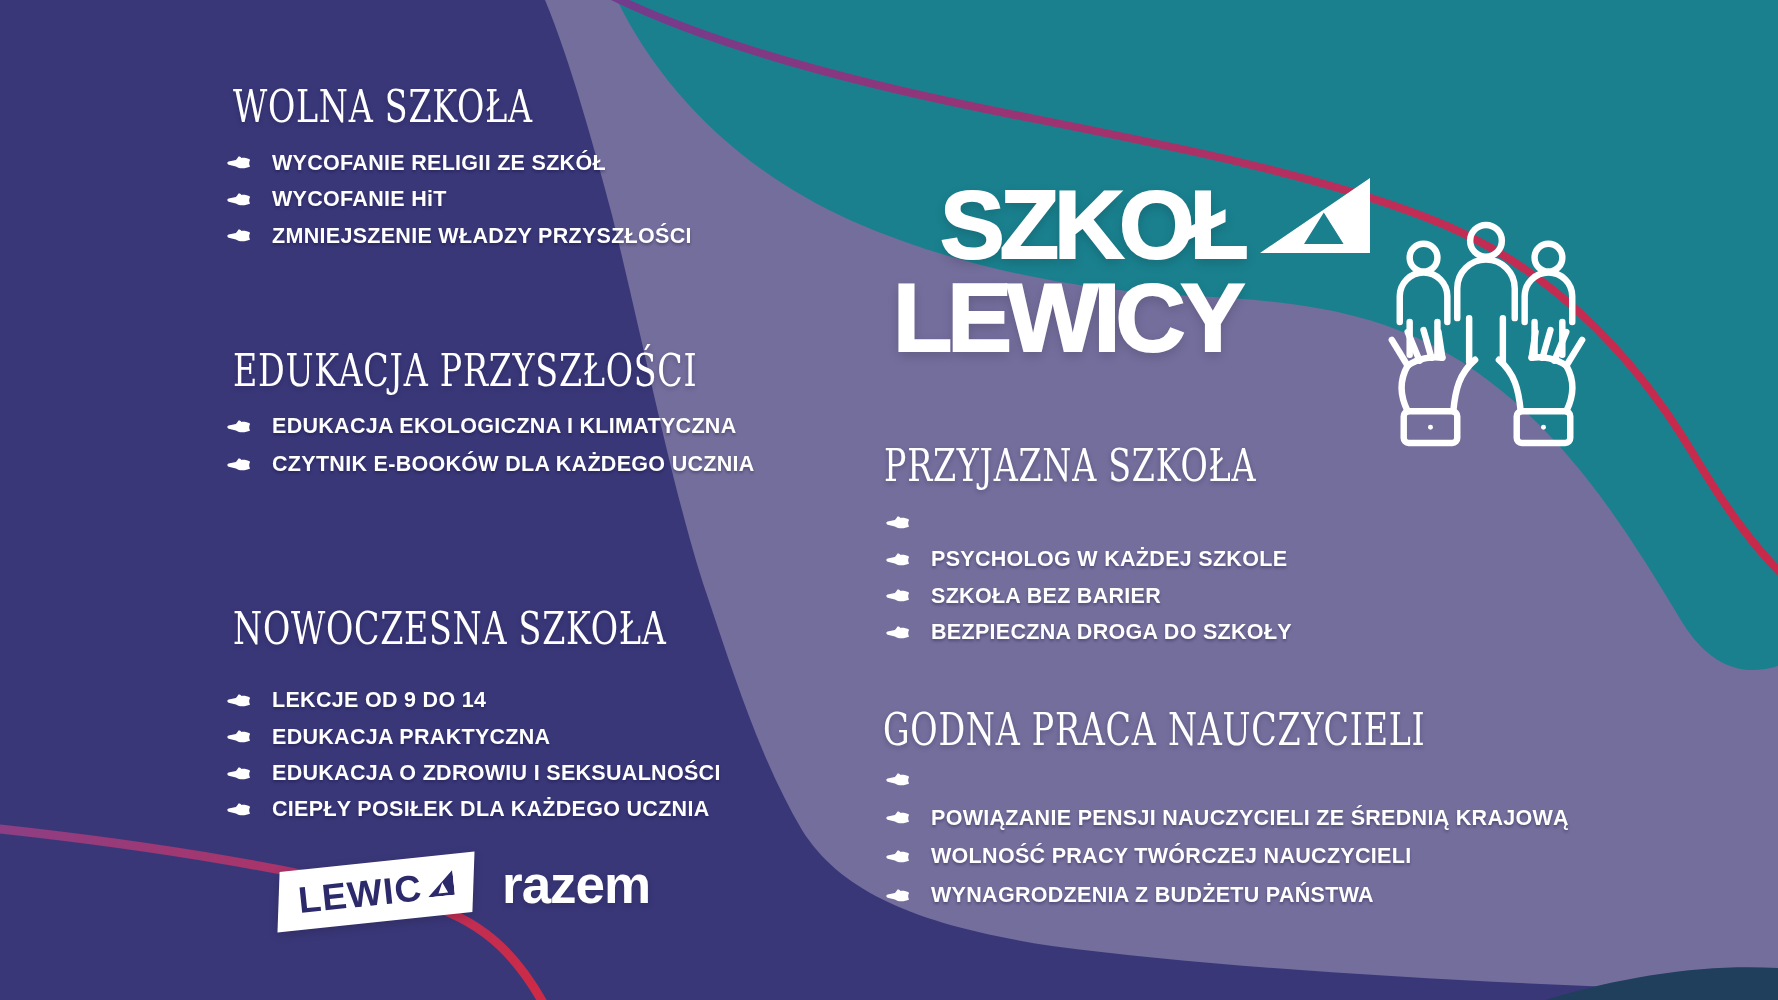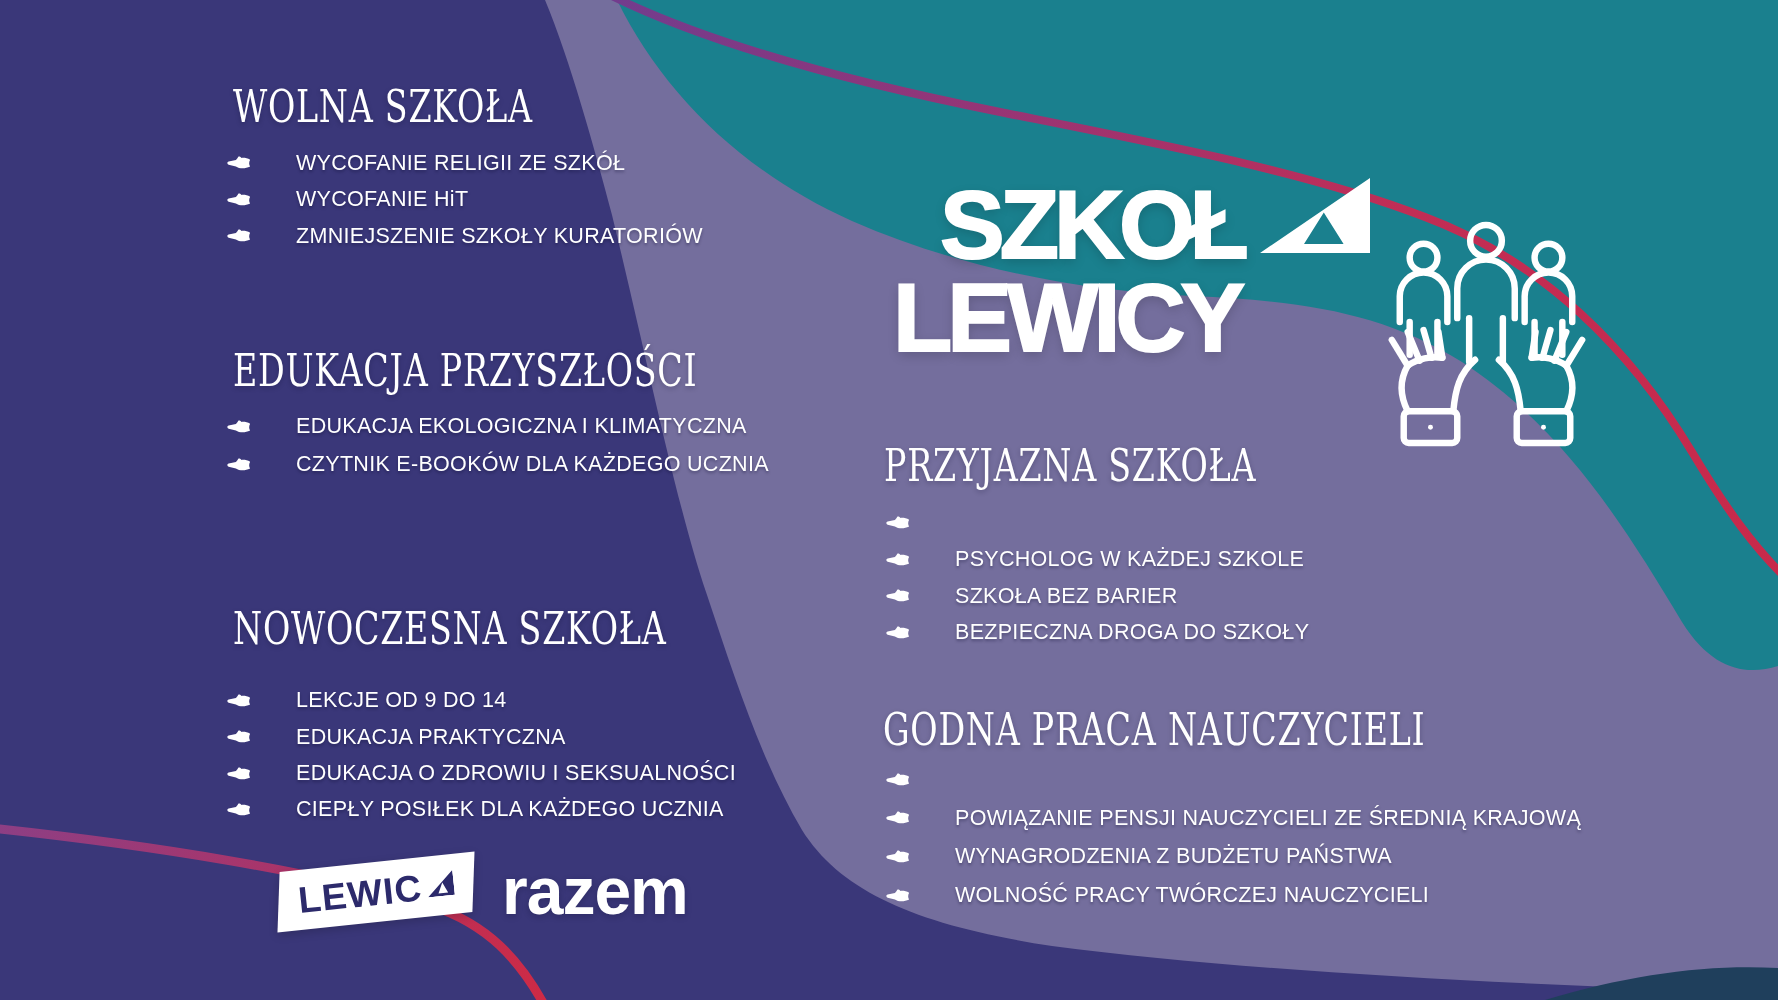--- a/index.html
+++ b/index.html
@@ -12,22 +12,22 @@
   .sec{position:absolute;}
   .sec h2{
     margin:0;font-family:"DejaVu Serif",serif;font-weight:400;
     font-size:45px;line-height:1;color:#ffffff;white-space:nowrap;
     letter-spacing:1px;transform:scaleX(.74);transform-origin:left top;
     text-shadow:0 2px 6px rgba(10,10,40,.25);
   }
   .sec ul{list-style:none;margin:0;padding:0;position:absolute;}
   .sec li{display:flex;align-items:center;white-space:nowrap;}
   .item-text{
-    font-weight:400;font-size:21.5px;line-height:1;color:#ffffff;
-    letter-spacing:.3px;text-shadow:0 2px 3px rgba(10,10,40,.35);margin-left:24px;
+    font-weight:700;font-size:21.5px;line-height:1;color:#ffffff;
+    letter-spacing:.3px;text-shadow:0 2px 3px rgba(10,10,40,.35);
   }
   .hand{width:26px;height:16px;margin-right:21px;flex:none;}
   #sec1{left:233px;top:84px}  #sec1 ul{left:-8px;top:61px}  #sec1 li{height:36.5px}
   #sec2{left:233px;top:348px} #sec2 ul{left:-8px;top:60px}  #sec2 li{height:38px}
   #sec3{left:233px;top:606px} #sec3 ul{left:-8px;top:77px}  #sec3 li{height:36.3px}
   #sec4{left:884px;top:443px} #sec4 ul{left:0;top:61.6px}   #sec4 li{height:36.7px}
   #sec5{left:883px;top:707px} #sec5 ul{left:1px;top:53.5px} #sec5 li{height:38.6px}
   
   .title-line{
     position:absolute;display:flex;align-items:flex-end;white-space:nowrap;
@@ -47,21 +47,21 @@
     background:#ffffff;display:flex;align-items:center;justify-content:center;gap:5px;
     transform:rotate(-6deg) skewX(-8deg);box-shadow:0 3px 10px rgba(0,0,0,.18);
   }
   .lewica-box .ltxt{
     font-weight:700;font-size:37px;line-height:1;letter-spacing:1px;
     transform:skewX(8deg);
   }
   .tri-small{width:27px;height:25px;margin-bottom:3px;transform:skewX(8deg);flex:none;}
   .razem{
     position:absolute;left:502px;top:858px;
-    font-weight:700;font-size:66px;line-height:1;letter-spacing:-1px;color:#ffffff;
+    font-weight:700;font-size:53px;line-height:1;letter-spacing:-1px;color:#ffffff;
     text-shadow:0 2px 6px rgba(10,10,40,.25);
   }
 </style>
 </head>
 <body>
 
 <div class="poster">
 
   <svg class="bg" viewBox="0 0 1778 1000" aria-hidden="true">
     <defs>
@@ -158,21 +158,21 @@
       <li>
           <svg class="hand" viewBox="0 0 30 18" fill="#ffffff">
             <use href="#handptr"></use>
           </svg>
           <span class="item-text">WYCOFANIE HiT</span>
         </li>
       <li>
           <svg class="hand" viewBox="0 0 30 18" fill="#ffffff">
             <use href="#handptr"></use>
           </svg>
-          <span class="item-text">ZMNIEJSZENIE SZKOŁY KURATORIÓW</span>
+          <span class="item-text">ZMNIEJSZENIE WŁADZY PRZYSZŁOŚCI</span>
         </li>
     </ul>
   </section>
 
   <section class="sec" id="sec2">
     <h2>EDUKACJA PRZYSZŁOŚCI</h2>
     <ul>
       <li>
           <svg class="hand" viewBox="0 0 30 18" fill="#ffffff">
             <use href="#handptr"></use>
@@ -258,27 +258,27 @@
       <li>
           <svg class="hand" viewBox="0 0 30 18" fill="#ffffff">
             <use href="#handptr"></use>
           </svg>
           <span class="item-text">POWIĄZANIE PENSJI NAUCZYCIELI ZE ŚREDNIĄ KRAJOWĄ</span>
         </li>
       <li>
           <svg class="hand" viewBox="0 0 30 18" fill="#ffffff">
             <use href="#handptr"></use>
           </svg>
+          <span class="item-text">WOLNOŚĆ PRACY TWÓRCZEJ NAUCZYCIELI</span>
+        </li>
+      <li>
+          <svg class="hand" viewBox="0 0 30 18" fill="#ffffff">
+            <use href="#handptr"></use>
+          </svg>
           <span class="item-text">WYNAGRODZENIA Z BUDŻETU PAŃSTWA</span>
-        </li>
-      <li>
-          <svg class="hand" viewBox="0 0 30 18" fill="#ffffff">
-            <use href="#handptr"></use>
-          </svg>
-          <span class="item-text">WOLNOŚĆ PRACY TWÓRCZEJ NAUCZYCIELI</span>
         </li>
     </ul>
   </section>
 
   <div class="lewica-box">
     <span class="ltxt" style="color: rgb(44, 42, 107);">LEWIC</span>
     <svg class="tri-small" viewBox="0 0 100 100" preserveAspectRatio="none" fill="#2c2a6b">
       <use href="#tri"></use>
     </svg>
   </div>

